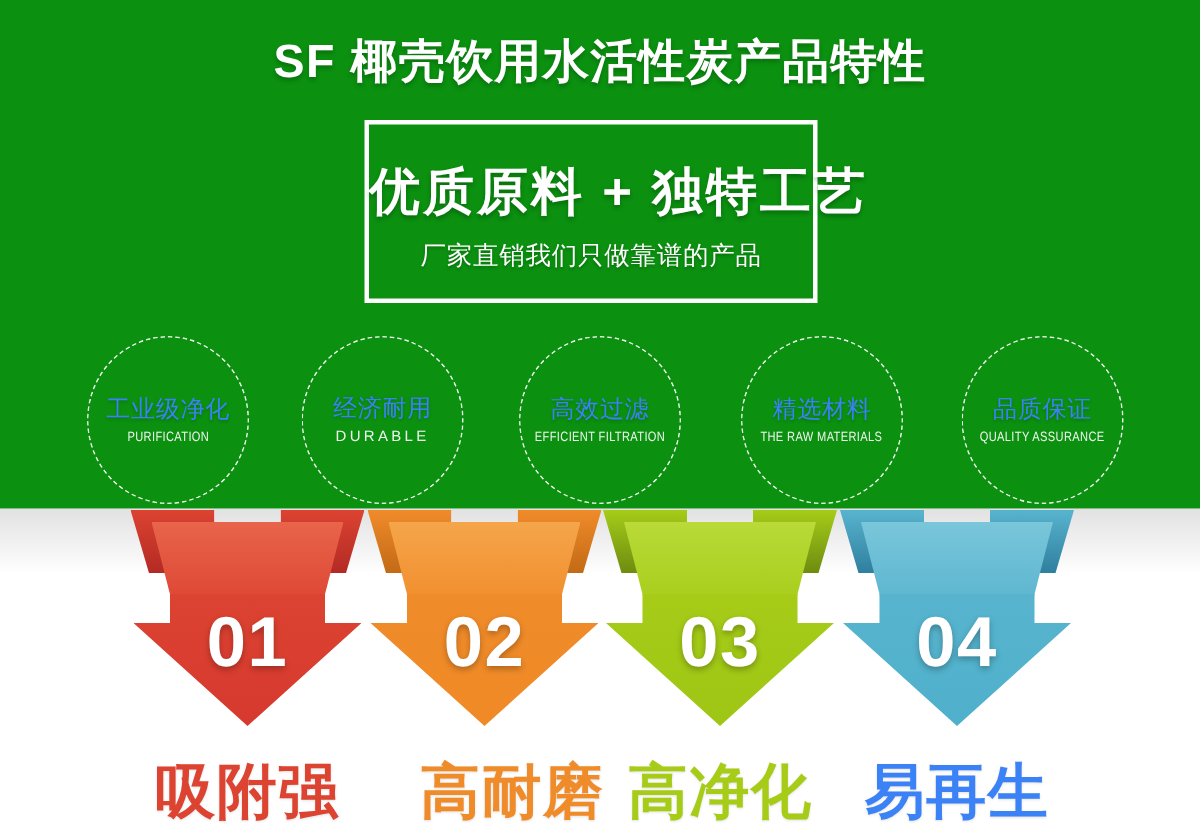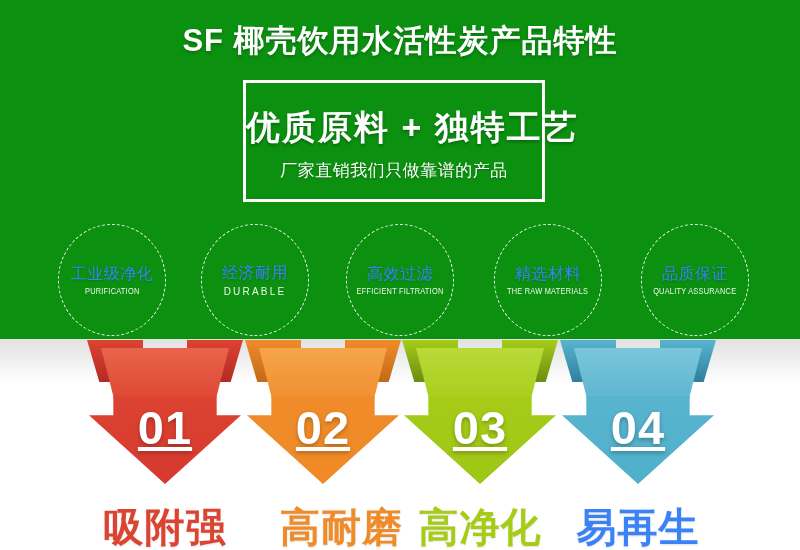--- a/index.html
+++ b/index.html
@@ -156,21 +156,20 @@
     left:0; top:62px;
     width:160px;
     text-align:center;
     font-size:47px;
     font-weight:bold;
     color:#ffffff;
     letter-spacing:1px;
     text-shadow:0 2px 4px rgba(0,0,0,0.28);
     z-index:5;
     pointer-events:none;
-    text-decoration:underline;
   }
   .drop {
     position:absolute;
     left:10px; top:62px;
     width:140px; height:78px;
     background:rgba(0,0,0,0.10);
     filter:blur(5px);
     clip-path:polygon(16% 0, 84% 0, 84% 22%, 100% 22%, 50% 100%, 0 22%, 16% 22%);
     z-index:-1;
   }

